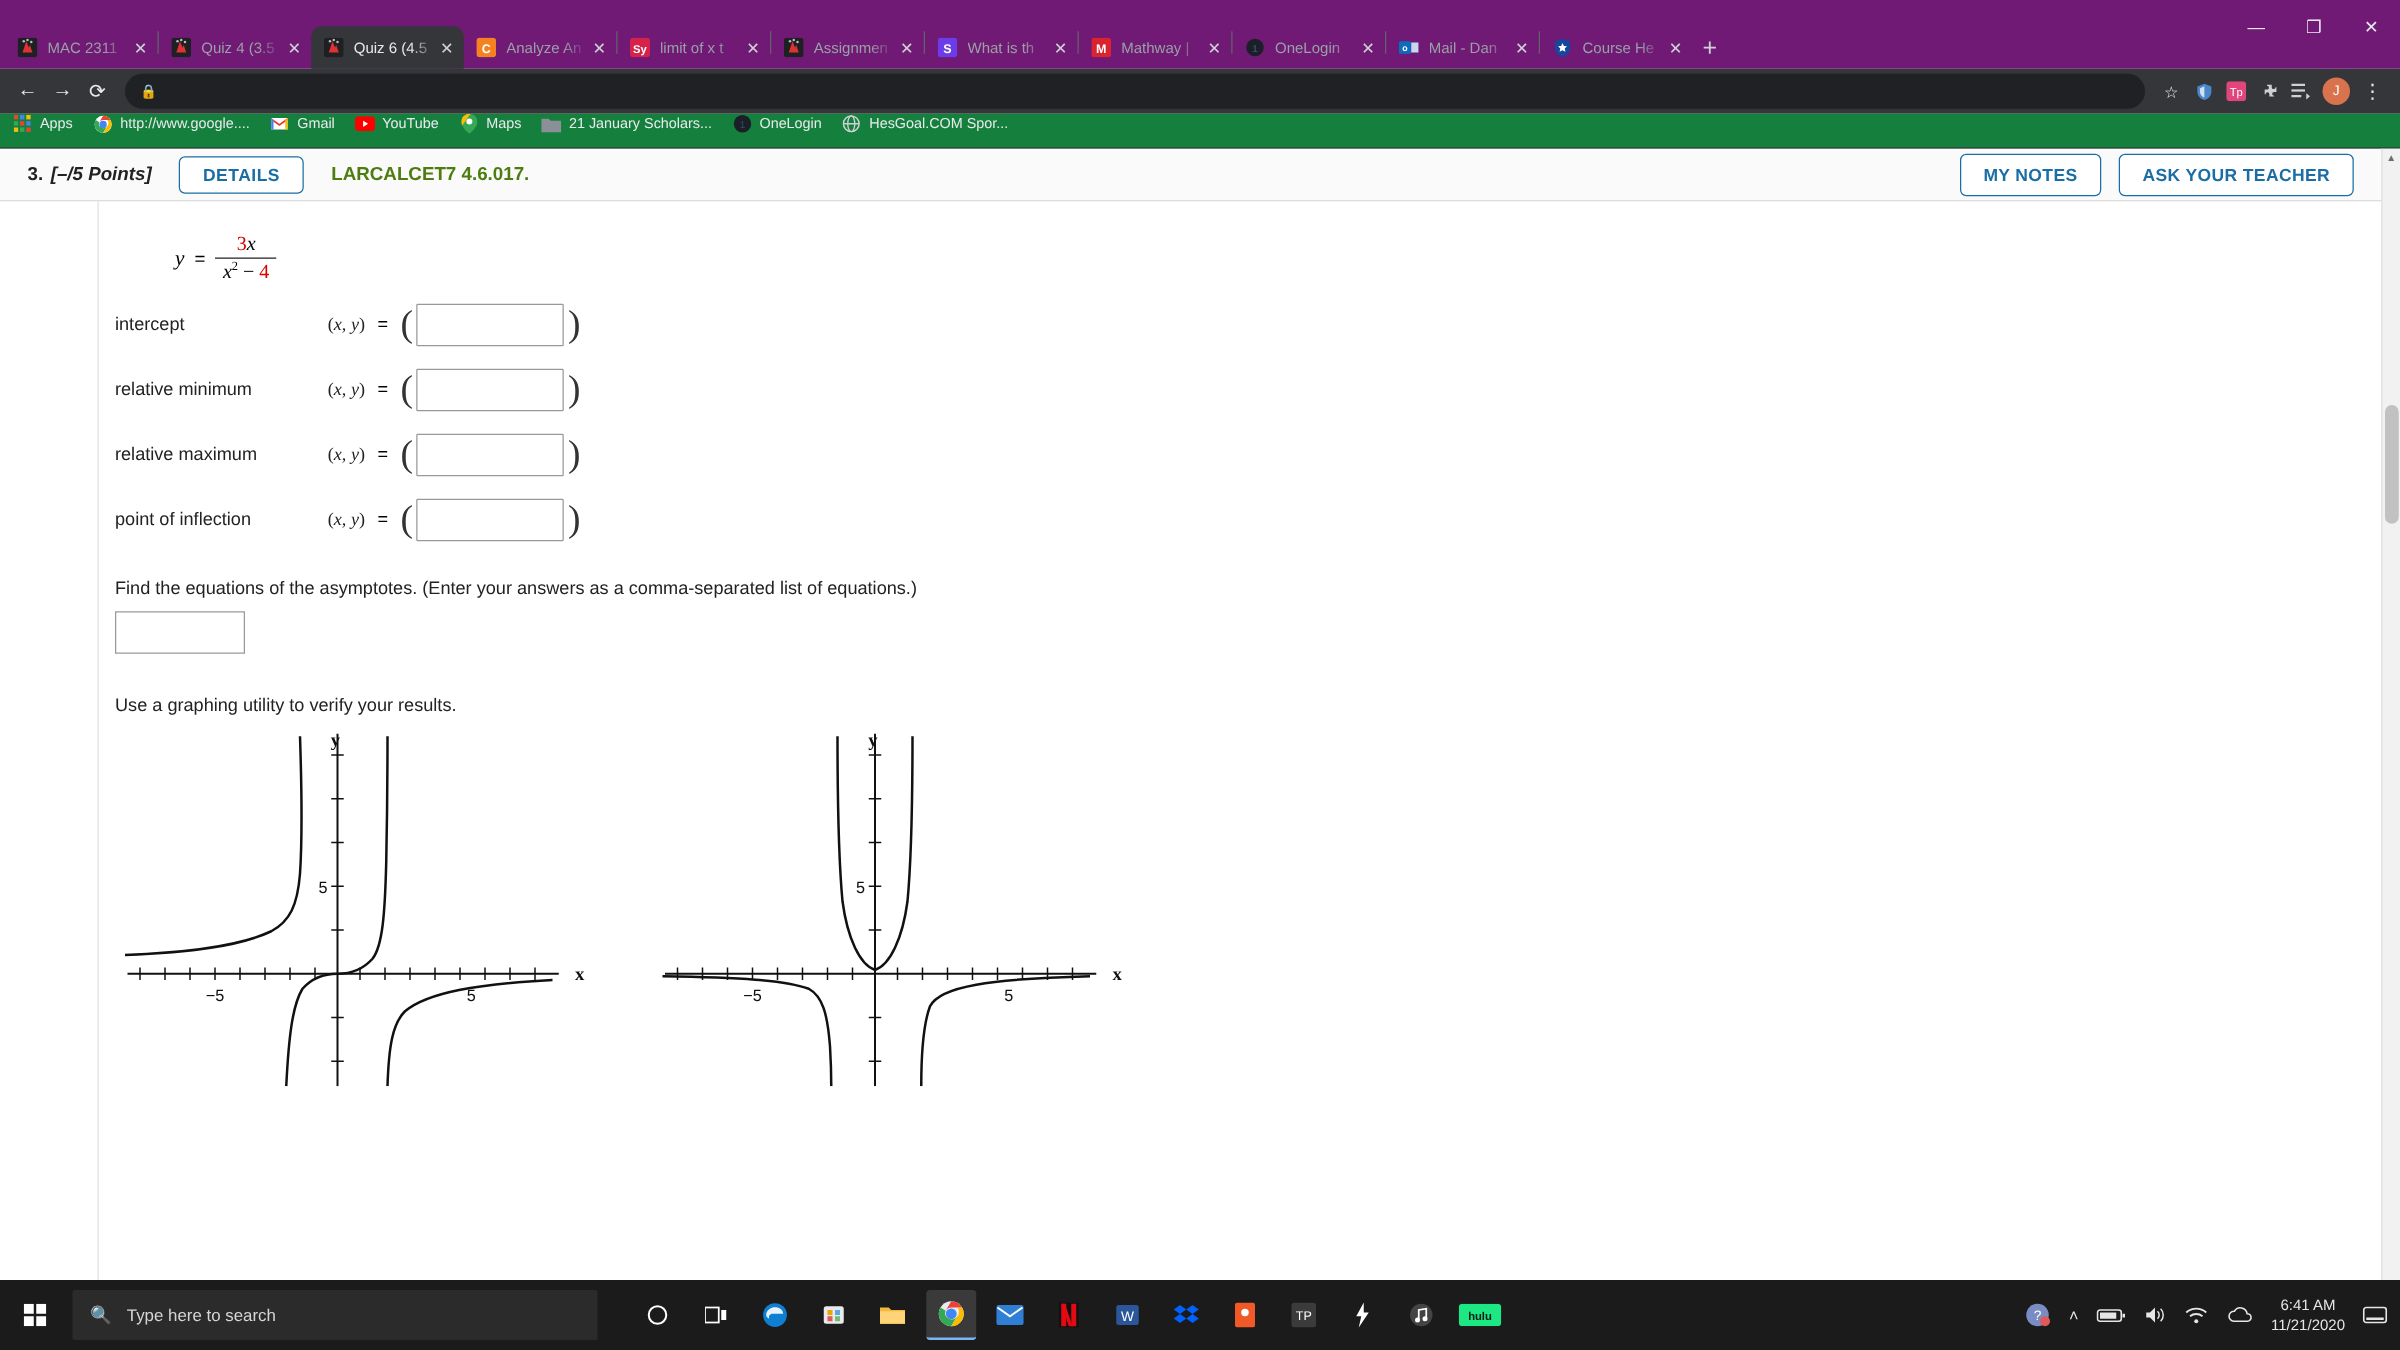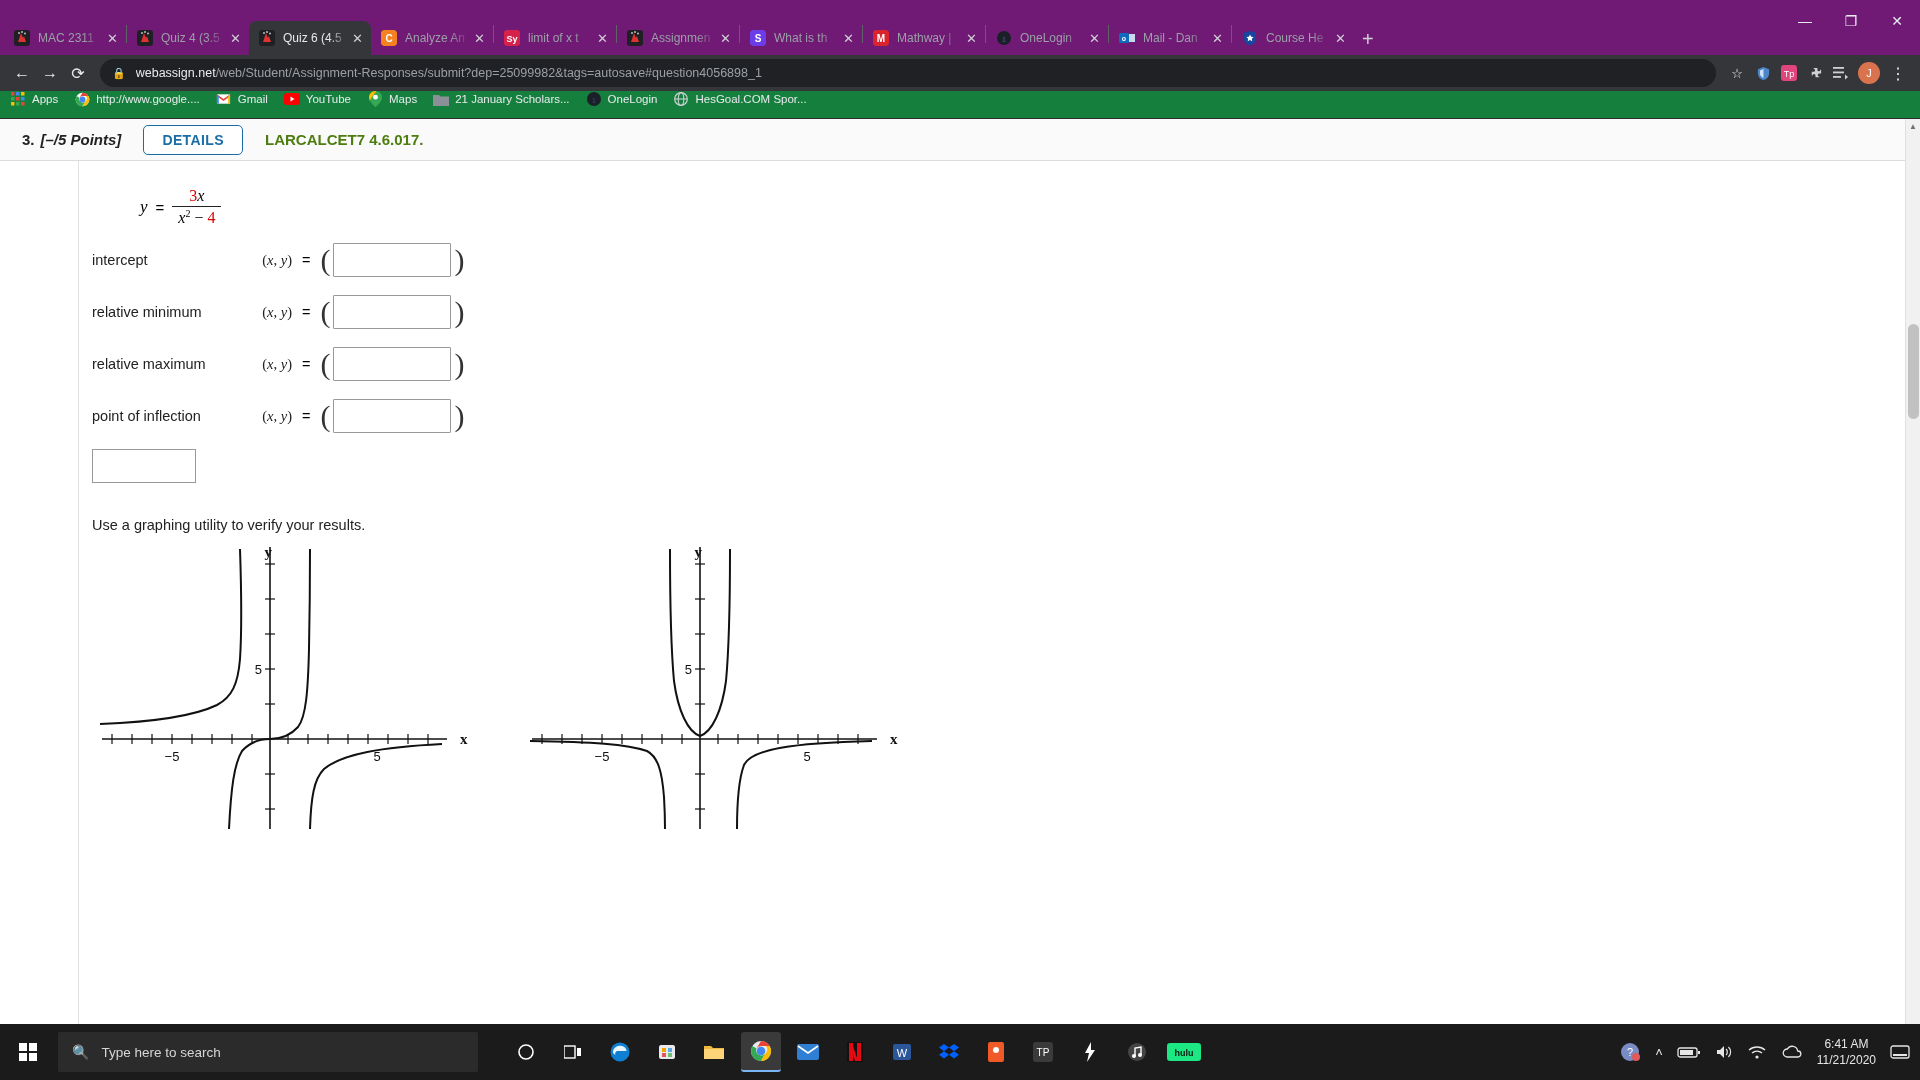--- a/index.html
+++ b/index.html
@@ -297,21 +297,20 @@
       <div>✕</div>
     </div>
   </div>
 
   <div class="toolbar">
     <div class="tbtn">←</div>
     <div class="tbtn">→</div>
     <div class="tbtn">⟳</div>
     <div class="omnibox">
       <span class="lock">🔒</span>
-      <span class="url"><b>webassign.net</b><span>/web/Student/Assignment-Responses/submit?dep=25099982&amp;tags=autosave#question4056898_1</span></span>
     </div>
     <div class="ext">☆</div>
     <div class="ext">
       <svg width="15" height="15" viewBox="0 0 16 16">
           <path d="M8 1l6 2.5v4c0 4-2.6 6.7-6 7.5-3.4-.8-6-3.5-6-7.5v-4z" fill="#4a86c8"></path>
           <path d="M8 3.2l-3.8 1.6v2.9c0 2.6 1.6 4.4 3.8 5.1z" fill="#cfe2f5"></path>
         </svg>
     </div>
     <div class="ext">
       <svg width="16" height="16" viewBox="0 0 16 16">
@@ -429,20 +428,24 @@
     </div>
 
   <div class="page">
     <div class="page-body">
 
       <div class="qheader">
         <span class="qnum">3.</span>
         <span class="qpoints">[–/5 Points]</span>
         <button class="details-btn">DETAILS</button>
         <span class="qcode">LARCALCET7 4.6.017.</span>
+        <span class="hdr-right">
+          <button>MY NOTES</button>
+          <button>ASK YOUR TEACHER</button>
+        </span>
       </div>
 
       <div class="qbody">
 
         <div class="eq">
           <span class="lhs">y</span>
           <span class="eqsign">=</span>
           <span class="frac">
             <span class="num"><span class="red">3</span><span class="ital">x</span></span>
             <span class="den"><span class="ital">x</span><sup>2</sup>&nbsp;<span>−</span>&nbsp;<span class="red">4</span></span>
@@ -477,20 +480,21 @@
             <div class="answer-row">
               <span class="alabel">point of inflection</span>
               <span class="xy">(<i>x</i>, <i>y</i>)</span>
               <span class="eqs">=</span>
               <span class="paren">(</span>
               <input class="ansbox" style="">
               <span class="paren">)</span>
             </div>
           </div>
 
+        <p class="prompt2">Find the equations of the asymptotes. (Enter your answers as a comma-separated list of equations.)</p>
         <input class="bigbox" value="" style="">
 
         <p class="prompt3">Use a graphing utility to verify your results.</p>
 
         <div class="graphs">
           <div class="graph-cell">
             <svg width="420" height="290" viewBox="0 0 420 290">
 
               <line x1="10" y1="200" x2="355" y2="200" stroke="#111" stroke-width="1.6"></line>
               <line x1="178" y1="8" x2="178" y2="290" stroke="#111" stroke-width="1.6"></line>

